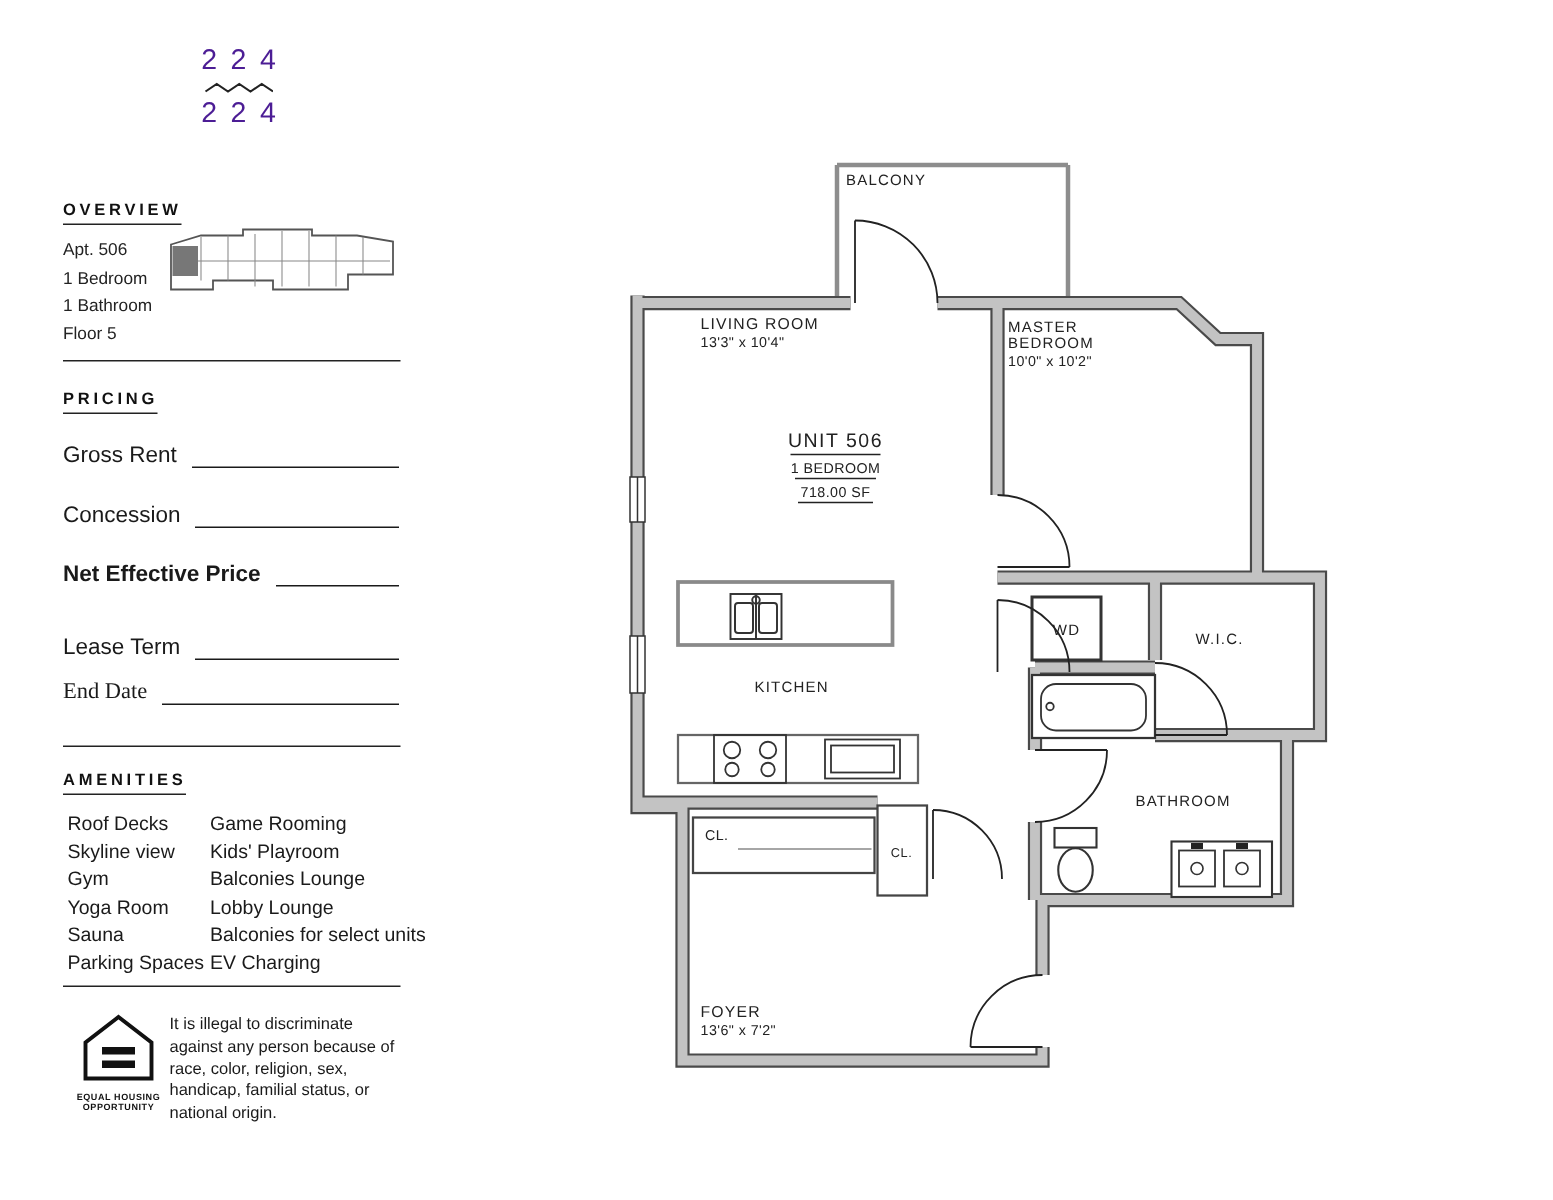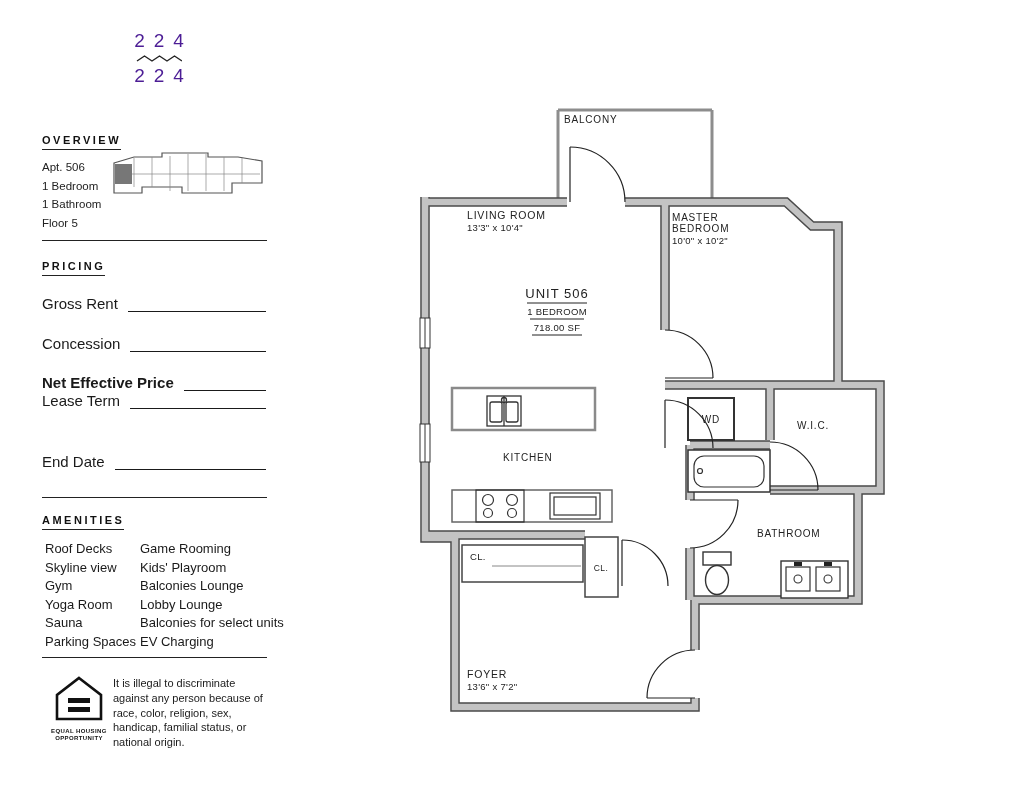--- a/index.html
+++ b/index.html
@@ -25,21 +25,21 @@
   #keyplan { left:112px; top:147px; }
 
   .divider { left:42px; width:225px; border-top:1px solid #222; height:0; }
   #div1 { top:240px; } #div2 { top:497px; } #div3 { top:657px; }
 
   #pricing-heading { left:42px; top:256px; }
   .field { left:42px; width:224px; display:flex; align-items:flex-end; font-size:15px; color:#1a1a1a; }
   .field .line { flex:1; border-bottom:1px solid #1a1a1a; margin-left:10px; height:13px; }
   .field.bold .flabel { font-weight:700; }
   #field-0 { top:295px; } #field-1 { top:335px; } #field-2 { top:374px; }
-  #field-3 { top:392px;text-align:center; } #field-4 { top:453px; }
+  #field-3 { top:423px;text-align:center; } #field-4 { top:453px;font-family:Liberation Serif, serif; }
 
   #amenities-heading { left:42px; top:510px; }
   .amenity-col { font-size:13px; line-height:18.6px; color:#1a1a1a; white-space:nowrap; }
   #amenity-col1 { left:45px; top:540px; }
   #amenity-col2 { left:140px; top:540px; }
 
   #eho { left:50px; top:676px; width:58px; text-align:center; }
   #eho-caption { font-size:6px; font-weight:700; letter-spacing:0.4px; line-height:7px; color:#111; margin-top:2px; }
   #legal-text { left:113px; top:676px; width:154px; font-size:11px; line-height:14.8px; color:#1a1a1a; }
 

